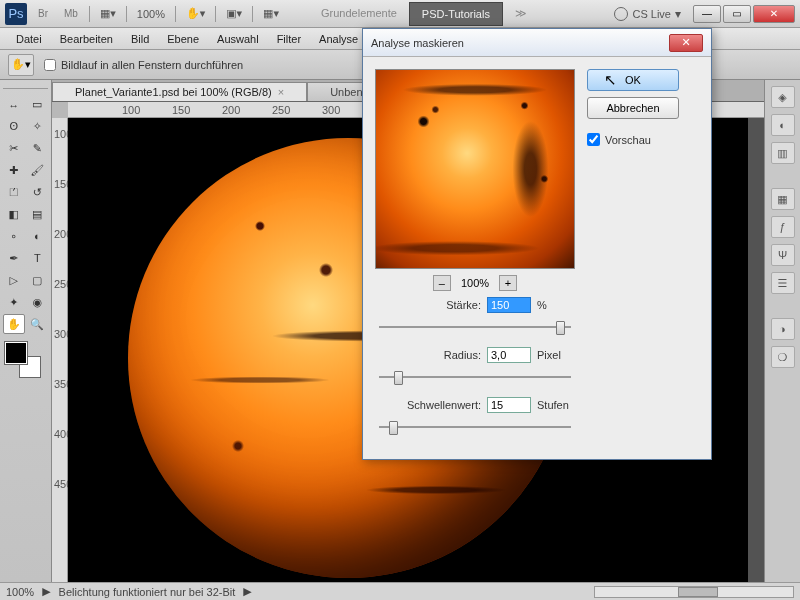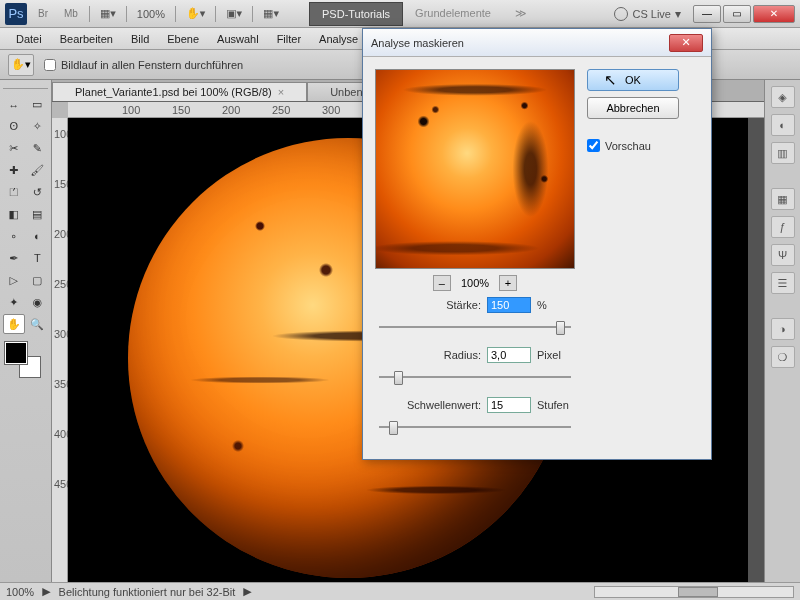--- a/index.html
+++ b/index.html
@@ -97,43 +97,43 @@
 .ctrl label{color:#333;text-align:right}
 .ctrl input[type=text]{width:44px;border:1px solid #7a9;padding:1px 3px;font-size:11px;background:#fff}
 .ctrl input.sel{background:#3399ff;color:#fff;border:1px solid #2277cc}
 .ctrl .unit{width:38px;color:#333;text-align:left}
 .slider{height:16px;position:relative;margin:0 4px 12px 4px}
 .slider .track{position:absolute;top:7px;left:0;right:0;height:2px;background:#999}
 .slider .handle{position:absolute;top:2px;width:9px;height:14px;background:linear-gradient(#f5f5f5,#ccc);border:1px solid #777;border-radius:1px}
 .dbtns{display:flex;flex-direction:column;gap:6px;width:92px}
 .dbtns button{height:22px;border:1px solid #888;border-radius:3px;background:linear-gradient(#fdfdfd,#e3e3e3)}
 .dbtns button.ok{background:linear-gradient(#dceeff,#aed4f7);border:1px solid #5a8fc4;position:relative}
-.dbtns .chkrow{display:flex;align-items:center;gap:5px;margin-top:14px;color:#333}
+.dbtns .chkrow{display:flex;align-items:center;gap:5px;margin-top:8px;color:#333}
 .cursor{position:absolute;font-size:15px;color:#000;pointer-events:none}
 </style>
 </head>
 <body>
 
 <div class="titlebar">
   <div class="ps-logo">Ps</div>
   <span class="dim">Br</span>
   <span class="dim">Mb</span>
   <span class="sep"></span>
   <span class="dd">▦▾</span>
   <span class="sep"></span>
   <span class="dd">100%</span>
   <span class="sep"></span>
   <span class="dd">✋▾</span>
   <span class="sep"></span>
   <span class="dd">▣▾</span>
   <span class="sep"></span>
   <span class="dd">▦▾</span>
   <div class="tabs">
+    <div class="tab dim">Grundelemente</div>
     <div class="tab">PSD-Tutorials</div>
-    <div class="tab dim">Grundelemente</div>
     <div class="tab dim">≫</div>
   </div>
   <div class="right">
     <div class="csli"><div class="circle"></div><span>CS Live</span> ▾</div>
     <div class="winbtns">
       <div class="winbtn">—</div>
       <div class="winbtn">▭</div>
       <div class="winbtn close">✕</div>
     </div>
   </div>

